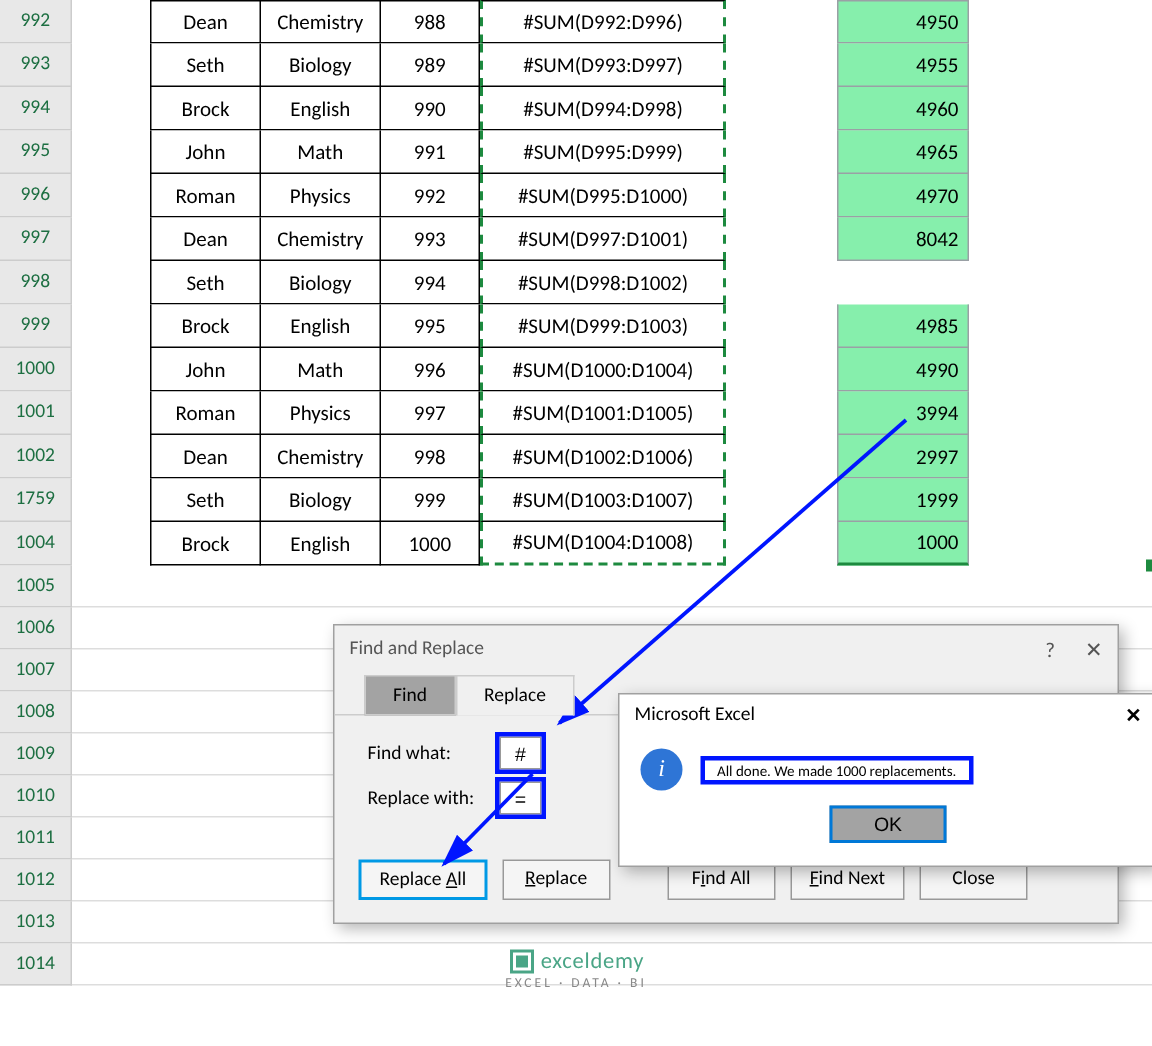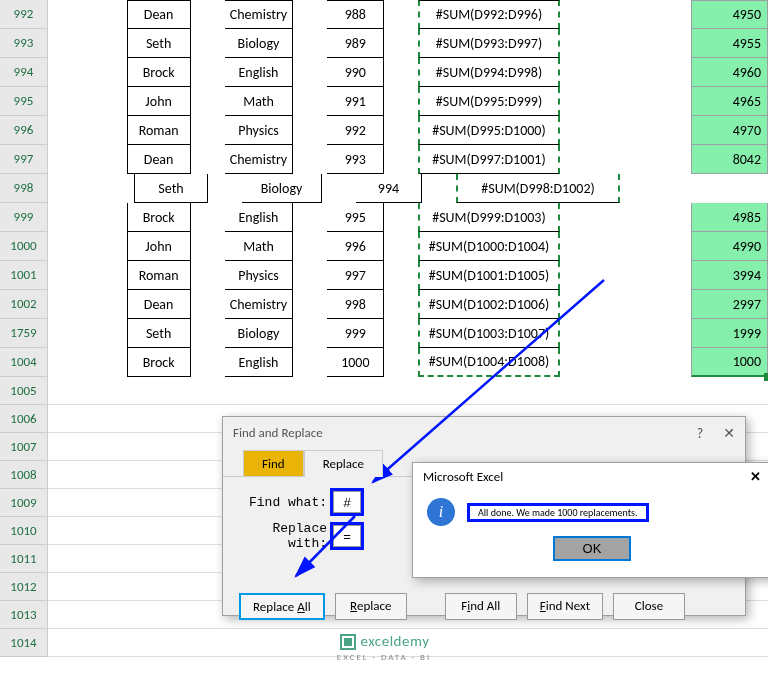--- a/index.html
+++ b/index.html
@@ -4,21 +4,21 @@
 <style>
 * { box-sizing: border-box; margin: 0; padding: 0; }
 body { font-family: Calibri, Arial, sans-serif; font-size: 14px; background: #fff; position: relative; width: 768px; height: 697px; overflow: hidden; }
 
 .sheet { position: relative; }
 .row-headers { display: flex; flex-direction: column; width: 48px; float: left; }
 .row-header { height: 28px; line-height: 28px; text-align: center; color: #1d6f42; font-size: 13px; background: #e8e8e8; border-right: 1px solid #ccc; border-bottom: 1px solid #ccc; }
 .row-header.tall { height: 29px; }
 
 .grid { margin-left: 48px; }
-.grid-row { display: flex; height: 29px; gap: 34px; }
+.grid-row { display: flex; height: 29px; }
 
 .cell { border: 1px solid #000; border-top: none; border-left: none; display: flex; align-items: center; justify-content: center; background: #fff; font-size: 14px; }
 .cell.first-row { border-top: 1px solid #000; }
 .cell.first-col { border-left: 1px solid #000; }
 
 .col-spacer { width: 52px; border: none; }
 .col-b { width: 74px; }
 .col-c { width: 80px; }
 .col-d { width: 66px; }
 .col-e { width: 164px; position: relative; }
@@ -31,28 +31,28 @@
 .col-g.first { border-top: 1px solid #9aa0a5; }
 .selection-handle { position: absolute; width: 8px; height: 8px; background: #1d8a3f; right: -4px; bottom: -4px; }
 
 .empty-row { height: 28px; border-bottom: 1px solid #ddd; margin-left: 48px; }
 
 .dialog { position: absolute; background: #f0f0f0; border: 1px solid #a0a0a0; box-shadow: 3px 3px 10px rgba(0,0,0,0.3); }
 .dlg-findreplace { left: 222px; top: 416px; width: 524px; height: 200px; }
 .dlg-title { padding: 8px 10px; color: #555; font-size: 13px; display: flex; justify-content: space-between; }
 .dlg-close { cursor: default; color: #555; font-size: 14px; }
 .tabs { display: flex; margin-left: 20px; }
-.tab { padding: 5px 18px; font-size: 13px; border: 1px solid #ccc; background: #eab308; }
+.tab { padding: 5px 18px; font-size: 13px; border: 1px solid #ccc; background: #a3a3a3; }
 .tab.active { background: #f0f0f0; border-bottom: none; position: relative; z-index: 2; }
 .tab-body { border-top: 1px solid #ccc; margin-top: -1px; padding: 14px 22px; }
 .form-row { display: flex; align-items: center; margin-bottom: 8px; }
-.form-label { width: 88px; text-align: right; padding-right: 6px; font-size: 13px; font-family: Liberation Mono, monospace; }
+.form-label { width: 88px; text-align: left; padding-right: 6px; font-size: 13px; }
 .form-input { width: 28px; height: 22px; border: 1px solid #999; background: #fff; text-align: center; font-size: 13px; }
 .form-input.highlight { outline: 3px solid #0015ff; }
-.btn-row { display: flex; gap: 10px; justify-content: flex-start; padding: 0 16px 12px; margin-top: 20px; }
+.btn-row { display: flex; gap: 10px; justify-content: flex-start; padding: 0 16px 12px; margin-top: 8px; }
 .btn { padding: 4px 12px; font-size: 13px; background: #f5f5f5; border: 1px solid #999; min-width: 72px; text-align: center; }
 .btn.highlight { border: 2px solid #0099e5; }
 .btn span.u { text-decoration: underline; }
 
 .dlg-msg { left: 412px; top: 462px; width: 360px; height: 116px; background: #fff; z-index: 10; }
 .msg-title { display: flex; justify-content: space-between; padding: 6px 10px; font-size: 13px; }
 .msg-body { display: flex; padding: 8px 14px 4px; gap: 12px; align-items: center; }
 .msg-icon { width: 28px; height: 28px; border-radius: 50%; background: #2e75d6; color: #fff; display: flex; align-items: center; justify-content: center; font-family: Georgia, serif; font-style: italic; font-size: 16px; }
 .msg-text { font-size: 10px; border: 3px solid #0015ff; padding: 0 8px; }
 .msg-btns { text-align: center; padding: 6px 0 10px; }

